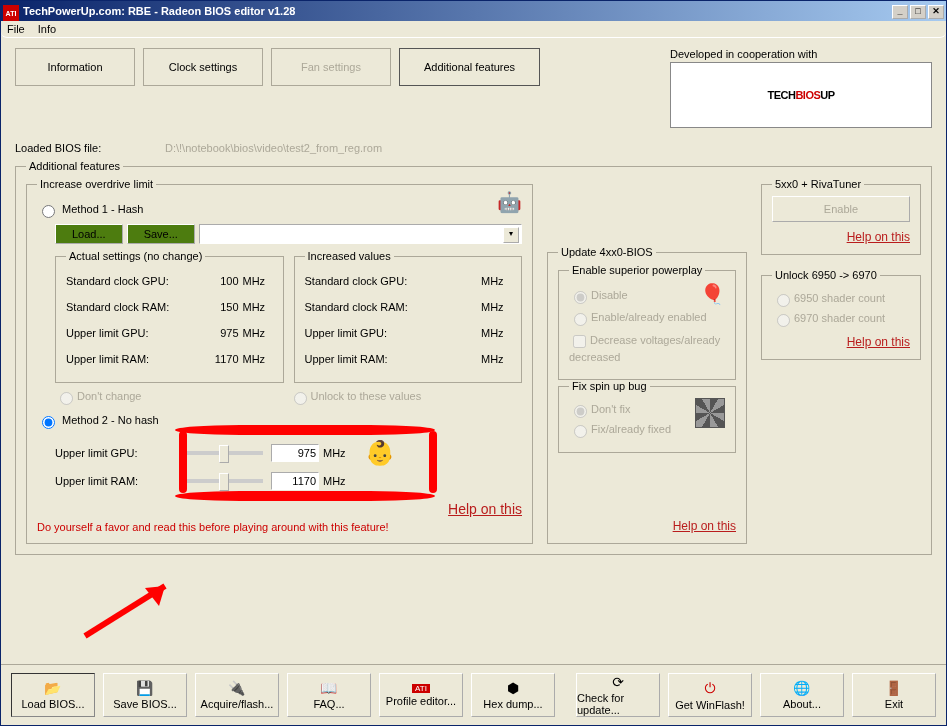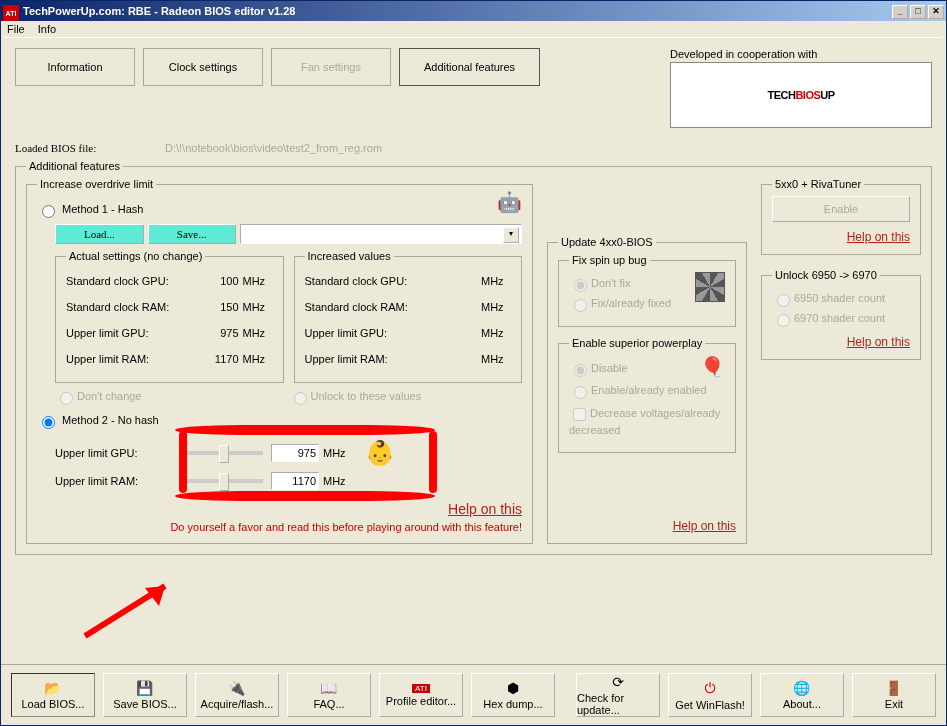--- a/index.html
+++ b/index.html
@@ -15,51 +15,51 @@
   .toprow { display: flex; align-items: flex-start; gap: 10px; }
   .tabs { display: flex; }
   .tab { border: 1px solid #aca899; background: #ece9d8; padding: 12px 24px; margin-right: 8px; min-width: 120px; text-align: center; cursor: default; }
   .tab.disabled { color: #aca899; }
   .tab.active { background: #ece9d8; border: 1px solid #555; position: relative; }
   .coopbox { margin-left: auto; width: 262px; }
   .cooplabel { font-size: 11px; margin-bottom: 2px; }
   .logo { border: 1px solid #888; background: #fff; height: 66px; display: flex; align-items: center; justify-content: center; font-size: 20px; font-weight: bold; letter-spacing: -0.5px; }
   .logo .red { color: #c00; }
   .loadedrow { margin: 14px 0 6px; display: flex; }
-  .loadedrow .lbl { width: 150px; font-family: Liberation Serif, serif; }
+  .loadedrow .lbl { width: 150px; }
   .loadedrow .path { color: #aca899; }
   fieldset { border: 1px solid #aca899; padding: 6px 10px 10px; margin: 0; }
   legend { padding: 0 3px; }
   .mainfs { display: flex; gap: 14px; }
   .leftcol { flex: 1; }
   .midcol { width: 200px; display: flex; flex-direction: column; gap: 14px; justify-content: flex-end; }
   .rightcol { width: 160px; display: flex; flex-direction: column; gap: 14px; }
   .od { }
   input[type=radio] { margin-right: 4px; vertical-align: middle; }
   .disabled-text { color: #aca899; }
-  .btn { border: 1px outset #fff; background: #5eead4; padding: 3px 28px; min-width: 60px; cursor: default; font-family: Liberation Serif, serif; }
+  .btn { border: 1px outset #fff; background: #4d7c0f; padding: 3px 16px; min-width: 60px; cursor: default; }
   .loadsave { display: flex; gap: 4px; align-items: center; margin: 6px 0; }
   .combo { flex: 1; height: 20px; border: 1px inset #fff; background: #fff; position: relative; }
   .combo::after { content: "▾"; position: absolute; right: 2px; top: 2px; width: 14px; height: 14px; background: #ece9d8; border: 1px outset #fff; text-align: center; line-height: 12px; font-size: 8px; }
   .twocol { display: flex; gap: 10px; }
   .twocol fieldset { flex: 1; }
   .row { display: flex; align-items: center; height: 26px; }
   .row .lbl { flex: 1; }
   .row .val { width: 40px; text-align: right; }
   .row .unit { width: 30px; margin-left: 4px; }
   .radiorow { margin: 6px 0 0; }
   .m2 { margin-top: 10px; }
   .m2 .limitrow { display: flex; align-items: center; height: 28px; }
   .m2 .limitrow .lbl { width: 120px; }
   .slider { width: 80px; height: 4px; background: #ccc; margin: 0 8px; position: relative; }
   .slider::before { content: ""; position: absolute; left: 36px; top: -6px; width: 8px; height: 16px; background: #ece9d8; border: 1px outset #fff; }
   input.num { width: 48px; height: 18px; border: 1px inset #fff; text-align: right; padding: 1px 2px; font-size: 11px; }
   .help { color: #b91c1c; text-decoration: underline; cursor: pointer; font-size: 12px; }
   .bighelp { font-size: 14px; }
-  .warning { color: #c00; text-align: right; margin-top: 4px; }
+  .warning { color: #c00; margin-top: 4px; }
   .anno-circle { position: absolute; border: 5px solid #f00; border-left: none; border-right: none; pointer-events: none; }
   .chk { margin-right: 4px; vertical-align: middle; }
   .fanicon { width: 30px; height: 30px; background: repeating-conic-gradient(#555 0 30deg, #999 30deg 60deg); border: 1px solid #555; float: right; }
   .balloon { font-size: 20px; float: right; }
   .stewie { font-size: 24px; margin-left: 20px; }
   .sprite { font-size: 20px; float: right; margin-top: -12px; color: #090; }
   .bottombar { border-top: 1px solid #aca899; background: #ece9d8; padding: 8px 10px; display: flex; gap: 8px; align-items: center; }
   .bigbtn { border: 1px outset #fff; background: #ece9d8; width: 84px; height: 44px; display: flex; flex-direction: column; align-items: center; justify-content: center; font-size: 11px; gap: 2px; }
   .bigbtn.pressed { border: 1px inset #888; }
   .bigbtn .ic { font-size: 14px; }
@@ -202,32 +202,32 @@
           </div>
           <div style="text-align:right; margin-top:6px">
             <span class="help bighelp">Help on this</span>
           </div>
           <div class="warning">Do yourself a favor and read this before playing around with this feature!</div>
         </fieldset>
 
         <div class="midcol">
           <fieldset>
             <legend>Update 4xx0-BIOS</legend>
-            <fieldset style="margin-bottom:10px">
-              <legend>Fix spin up bug</legend>
-              <div class="fanicon"></div>
-              <div style="margin:4px 0"><input type="radio" checked="" disabled="" style=""><span class="disabled-text">Don't fix</span></div>
-              <div style="margin:4px 0"><input type="radio" disabled="" style=""><span class="disabled-text">Fix/already fixed</span></div>
-            </fieldset>
             <fieldset>
               <legend>Enable superior powerplay</legend>
               <span class="balloon">🎈</span>
               <div style="margin:6px 0"><input type="radio" checked="" disabled="" style=""><span class="disabled-text">Disable</span></div>
               <div style="margin:6px 0"><input type="radio" disabled="" style=""><span class="disabled-text">Enable/already enabled</span></div>
               <div style="margin:6px 0"><input type="checkbox" class="chk" disabled="" style=""><span class="disabled-text">Decrease voltages/already decreased</span></div>
+            </fieldset>
+            <fieldset style="margin-bottom:10px">
+              <legend>Fix spin up bug</legend>
+              <div class="fanicon"></div>
+              <div style="margin:4px 0"><input type="radio" checked="" disabled="" style=""><span class="disabled-text">Don't fix</span></div>
+              <div style="margin:4px 0"><input type="radio" disabled="" style=""><span class="disabled-text">Fix/already fixed</span></div>
             </fieldset>
             <div style="text-align:right; margin-top:66px">
               <span class="help">Help on this</span>
             </div>
           </fieldset>
         </div>
 
         <div class="rightcol">
           <fieldset>
             <legend>5xx0 + RivaTuner</legend>

